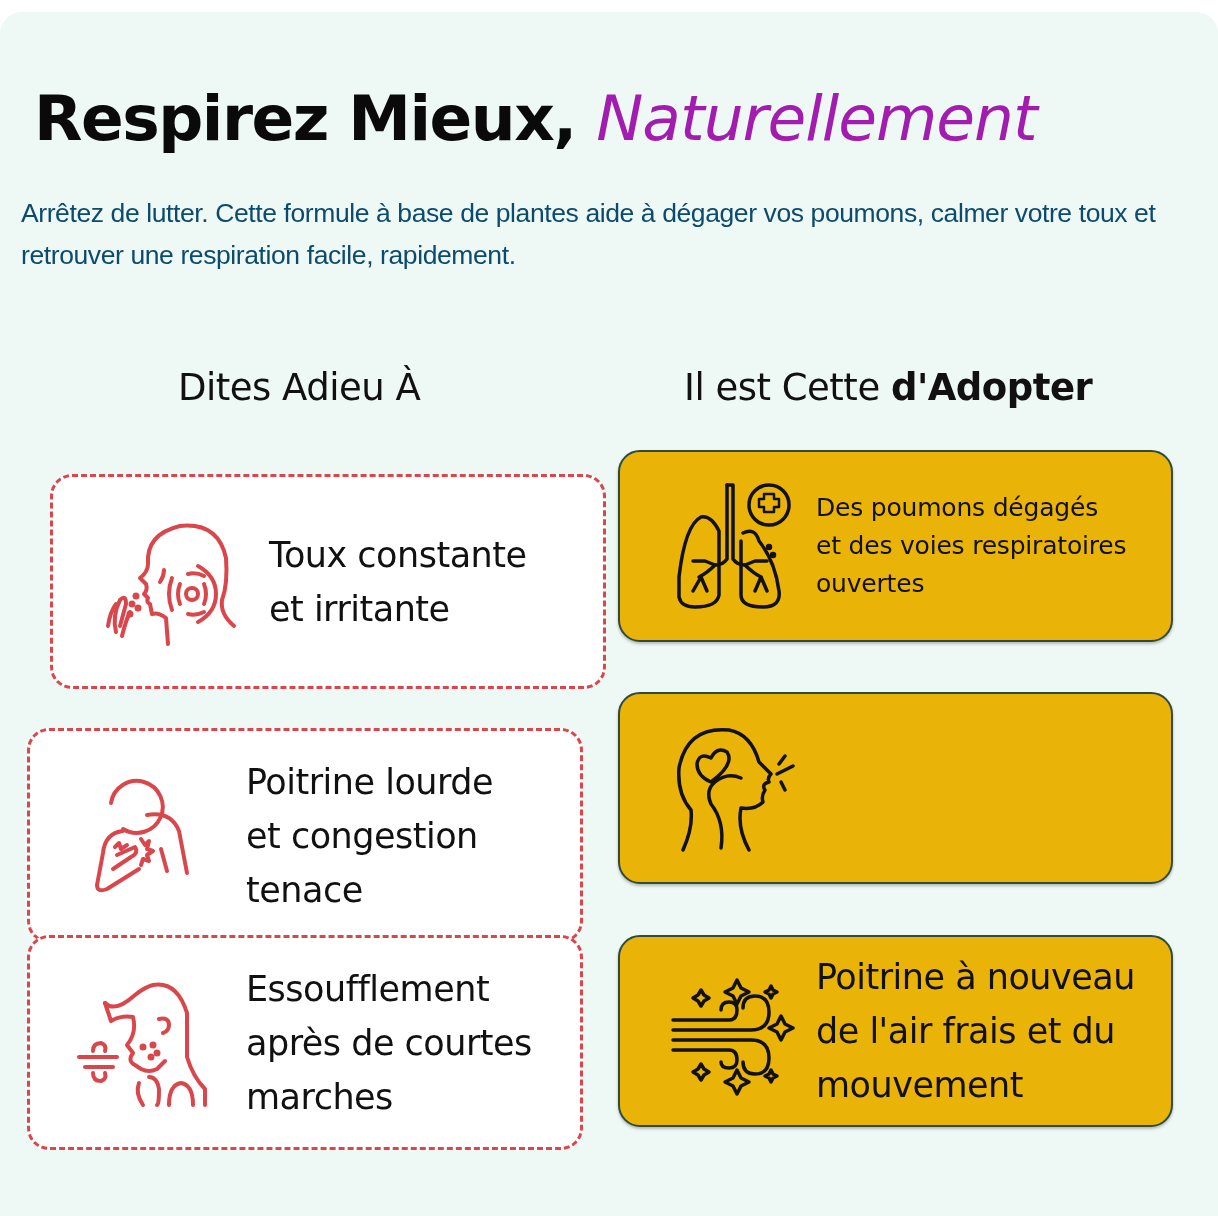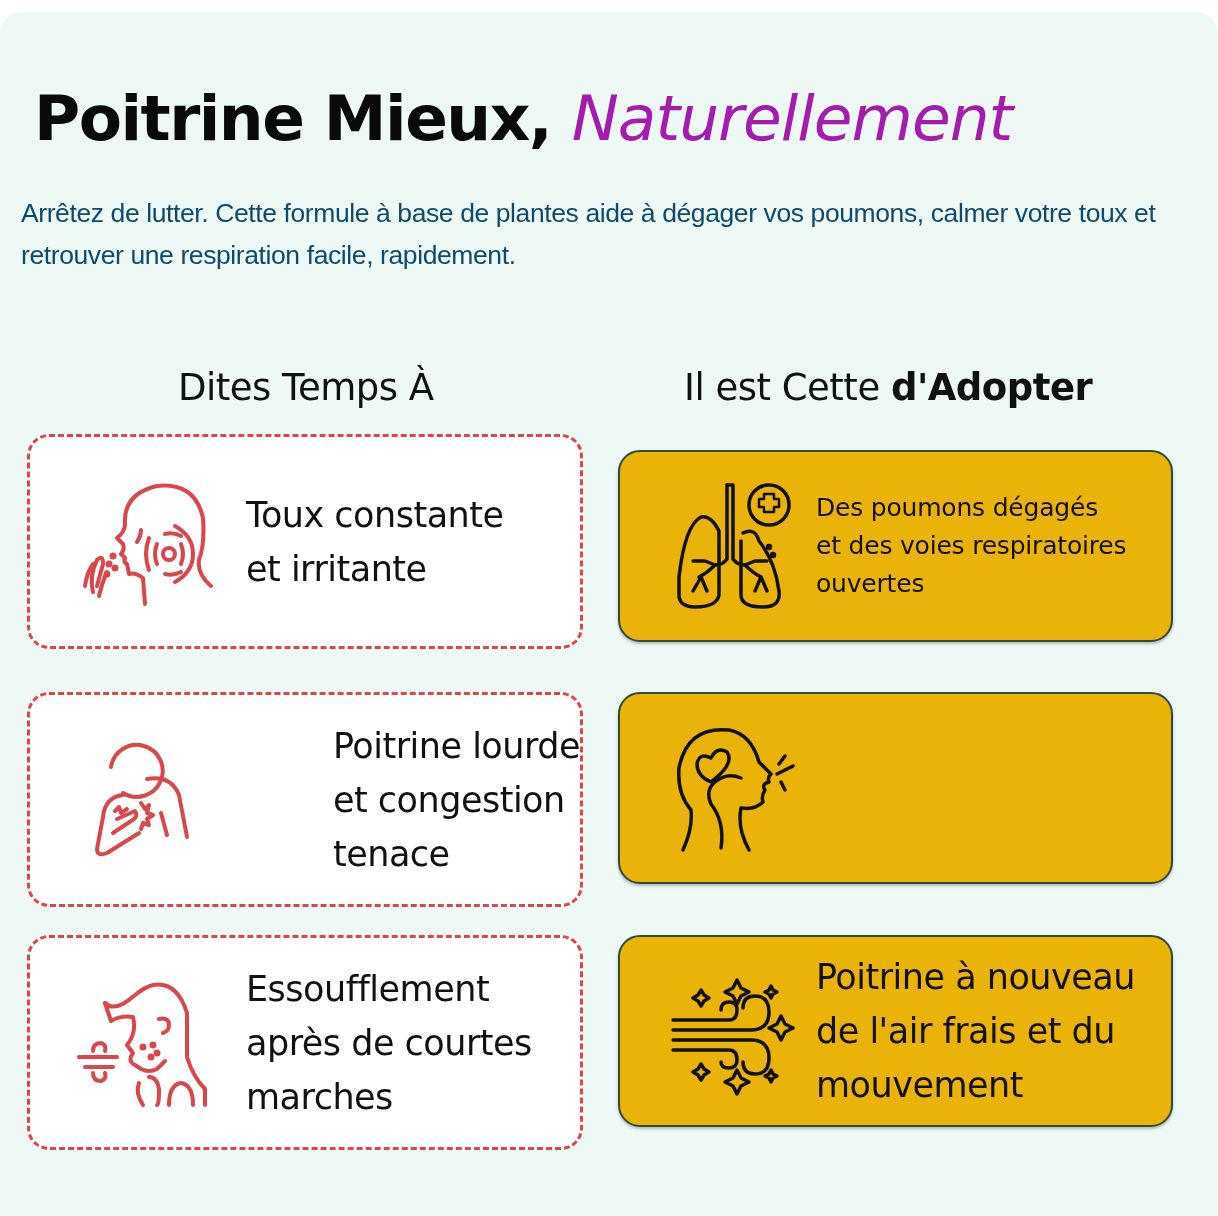--- a/index.html
+++ b/index.html
@@ -64,28 +64,28 @@
   .card.bad .text { font-size: 35px; line-height: 54px; letter-spacing: -0.5px; }
   .card.good .text { font-size: 35px; line-height: 54px; letter-spacing: -0.5px; white-space: pre-line; margin-right: -40px; }
   .card.good .text.small { font-size: 25px; line-height: 38px; letter-spacing: -0.2px; }
   svg { display: block; overflow: visible; }
 </style>
 </head>
 <body>
 
 <div class="panel">
 
-  <h1 class="title"><span>Poitrine Mieux, </span><span class="accent">Naturellement</span></h1>
+  <h1 class="title"><span>Respirez Mieux, </span><span class="accent">Naturellement</span></h1>
 
   <p class="subtitle">Arrêtez de lutter. Cette formule à base de plantes aide à dégager vos poumons, calmer votre toux et retrouver une respiration facile, rapidement.</p>
 
-  <h2 class="col-head left">Dites Temps À</h2>
+  <h2 class="col-head left">Dites Adieu À</h2>
   <h2 class="col-head right"><span>Il est Cette </span><span class="strong">d'Adopter</span></h2>
 
-  <div class="card bad" style="top:422px;">
+  <div class="card bad" style="top:462px;margin-left:23px;">
     <div class="icon">
       <svg width="140" height="135" viewBox="0 0 140 135" fill="none" stroke="#d9474c" stroke-width="4" stroke-linecap="round" stroke-linejoin="round">
         <path d="M68 130 L66 104 Q58 98 52 100 L50 90 Q46 88 48 84 L44 80 Q48 76 46 70 L40 64 Q48 58 48 50 Q46 20 80 12 Q118 8 126 44 Q128 70 122 86 Q120 100 134 112"></path>
         <path d="M60 68 Q64 62 64 56"></path>
         <circle cx="92" cy="80" r="6"></circle>
         <path d="M80 70 Q76 80 80 90"></path>
         <path d="M72 64 Q66 80 72 96"></path>
         <path d="M104 70 Q108 80 104 90"></path>
         <path d="M88 60 Q96 58 104 62"></path>
         <path d="M88 100 Q96 102 104 98"></path>
@@ -96,21 +96,21 @@
         <circle cx="36" cy="82" r="1.5" fill="#d9474c"></circle>
         <circle cx="32" cy="90" r="1.5" fill="#d9474c"></circle>
         <circle cx="38" cy="94" r="1.5" fill="#d9474c"></circle>
         <circle cx="30" cy="100" r="1.5" fill="#d9474c"></circle>
       </svg>
     </div>
     <div class="text">Toux constante
 et irritante</div>
   </div>
 
-  <div class="card bad" style="top:680px;justify-content:space-between;">
+  <div class="card bad" style="top:716px;">
     <div class="icon">
       <svg width="120" height="125" viewBox="0 0 120 125" fill="none" stroke="#d9474c" stroke-width="4" stroke-linecap="round" stroke-linejoin="round">
         <path d="M24 30 A26 26 0 1 1 36 56"></path>
         <path d="M36 58 Q18 60 16 80 L10 112 Q10 120 20 116 L52 96"></path>
         <path d="M60 42 Q84 38 92 58 L100 100"></path>
         <path d="M26 96 L44 84 Q52 80 48 74 L30 82"></path>
         <path d="M28 74 L32 70 L34 76 L40 72"></path>
         <path d="M54 66 L58 72 L62 68 L60 76 L66 78 L60 82 L62 88 L56 86 L54 92"></path>
         <path d="M74 76 L80 98"></path>
       </svg>

